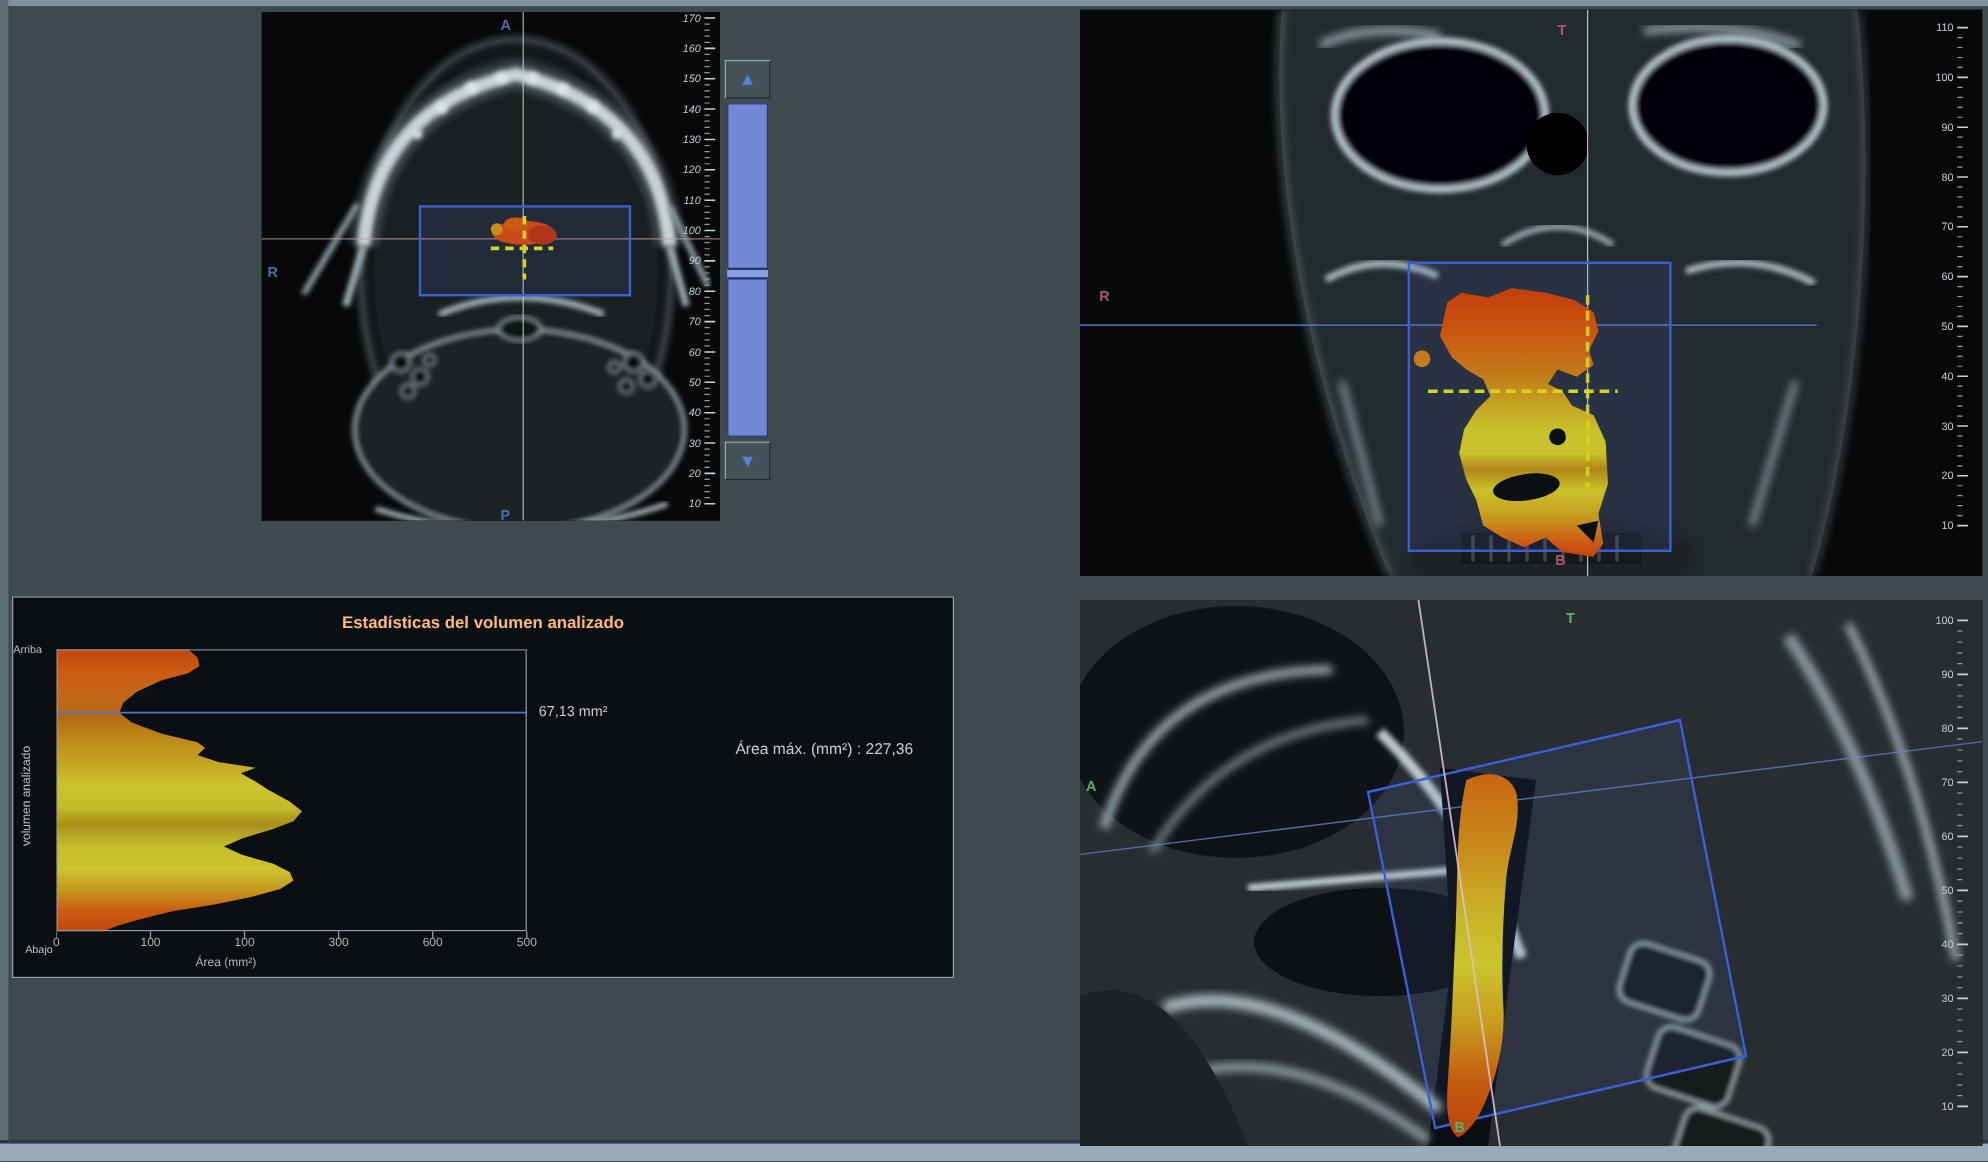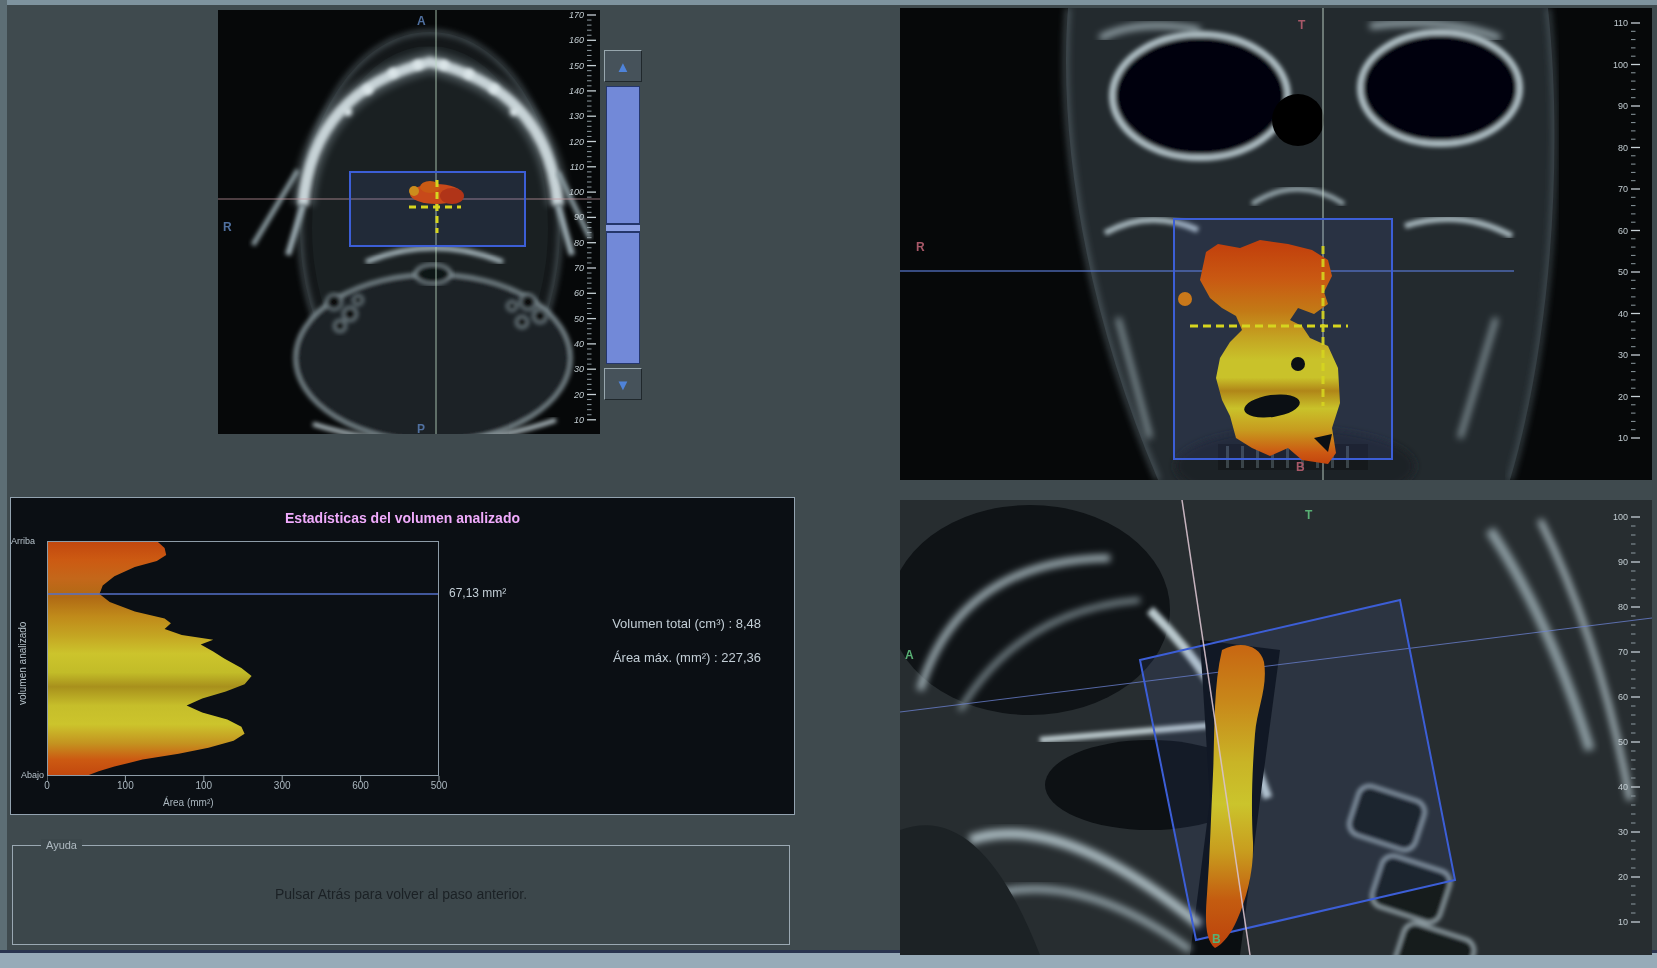--- a/index.html
+++ b/index.html
@@ -40,24 +40,24 @@
   .sb-track { position:absolute; left:2px; top:36px; width:34px; height:278px; background:#7289d8;
               border:1px solid #24366b; }
   .sb-thumb { position:absolute; left:-1px; width:34px; top:136px; height:10px; background:#8b9fe4;
               border-top:2px solid #24366b; border-bottom:2px solid #24366b; }
   .sb-down { top:318px; }
 
   
   .stats-panel { position:absolute; left:10px; top:497px; width:785px; height:318px;
                  background:#0b0f14; border:1px solid #93a3b0; }
   .stats-title { position:absolute; left:0; top:12px; width:100%; text-align:center;
-                 color:#f0abfc; font-size:14px; font-weight:bold; }
+                 color:#fdba74; font-size:14px; font-weight:bold; }
   .plot { position:absolute; left:36px; top:43px; width:398px; height:244px; }
   .arriba { position:absolute; left:0; top:38px; width:33px; text-align:left; color:#b6c2ca; font-size:9px; }
-  .abajo  { position:absolute; left:0; top:272px; width:33px; text-align:right; color:#b6c2ca; font-size:9px; }
+  .abajo  { position:absolute; left:0; top:288px; width:33px; text-align:right; color:#b6c2ca; font-size:9px; }
   .ylab { position:absolute; left:6px; top:100px; height:130px; color:#b6c2ca; font-size:10px;
           writing-mode:vertical-rl; transform:rotate(180deg); text-align:center; }
   .xticks div { position:absolute; width:30px; text-align:center; color:#aab6be; font-size:10px; top:282px; }
   .xlabel { position:absolute; left:152px; width:160px; top:299px; color:#aab6be; font-size:10px; }
   .ann-label { position:absolute; left:438px; top:88px; color:#c3ced6; font-size:12px; }
   .stats-block { position:absolute; left:380px; top:109px; width:370px; text-align:right; }
   .stats-block div { color:#c3ced6; font-size:13px; height:34px; line-height:34px; }
   .plotborder { stroke:#8e9ca8; stroke-width:1; fill:none; }
   .annline { stroke:#5570c8; stroke-width:1.5; }
   .xtickline { stroke:#9aa6ac; stroke-width:1; }
@@ -525,22 +525,17 @@
         <div style="left: 21px;">0</div>
         <div style="left: 99.4px;">100</div>
         <div style="left: 177.8px;">100</div>
         <div style="left: 256.2px;">300</div>
         <div style="left: 334.6px;">600</div>
         <div style="left: 413px;">500</div>
       </div>
     <div class="xlabel">Área (mm²)</div>
     <div class="ann-label" style="top: 87.9px;">67,13 mm²</div>
     <div class="stats-block">
-      <div>Volumen total (cm³) : 8,48</div>
       <div>Área máx. (mm²) : 227,36</div>
     </div>
   </div>
 
-  <div class="help-box">
-    <span class="help-legend">Ayuda</span>
-    <div class="help-text">Pulsar Atrás para volver al paso anterior.</div>
-  </div>
 </div>
 
 </body></html>

